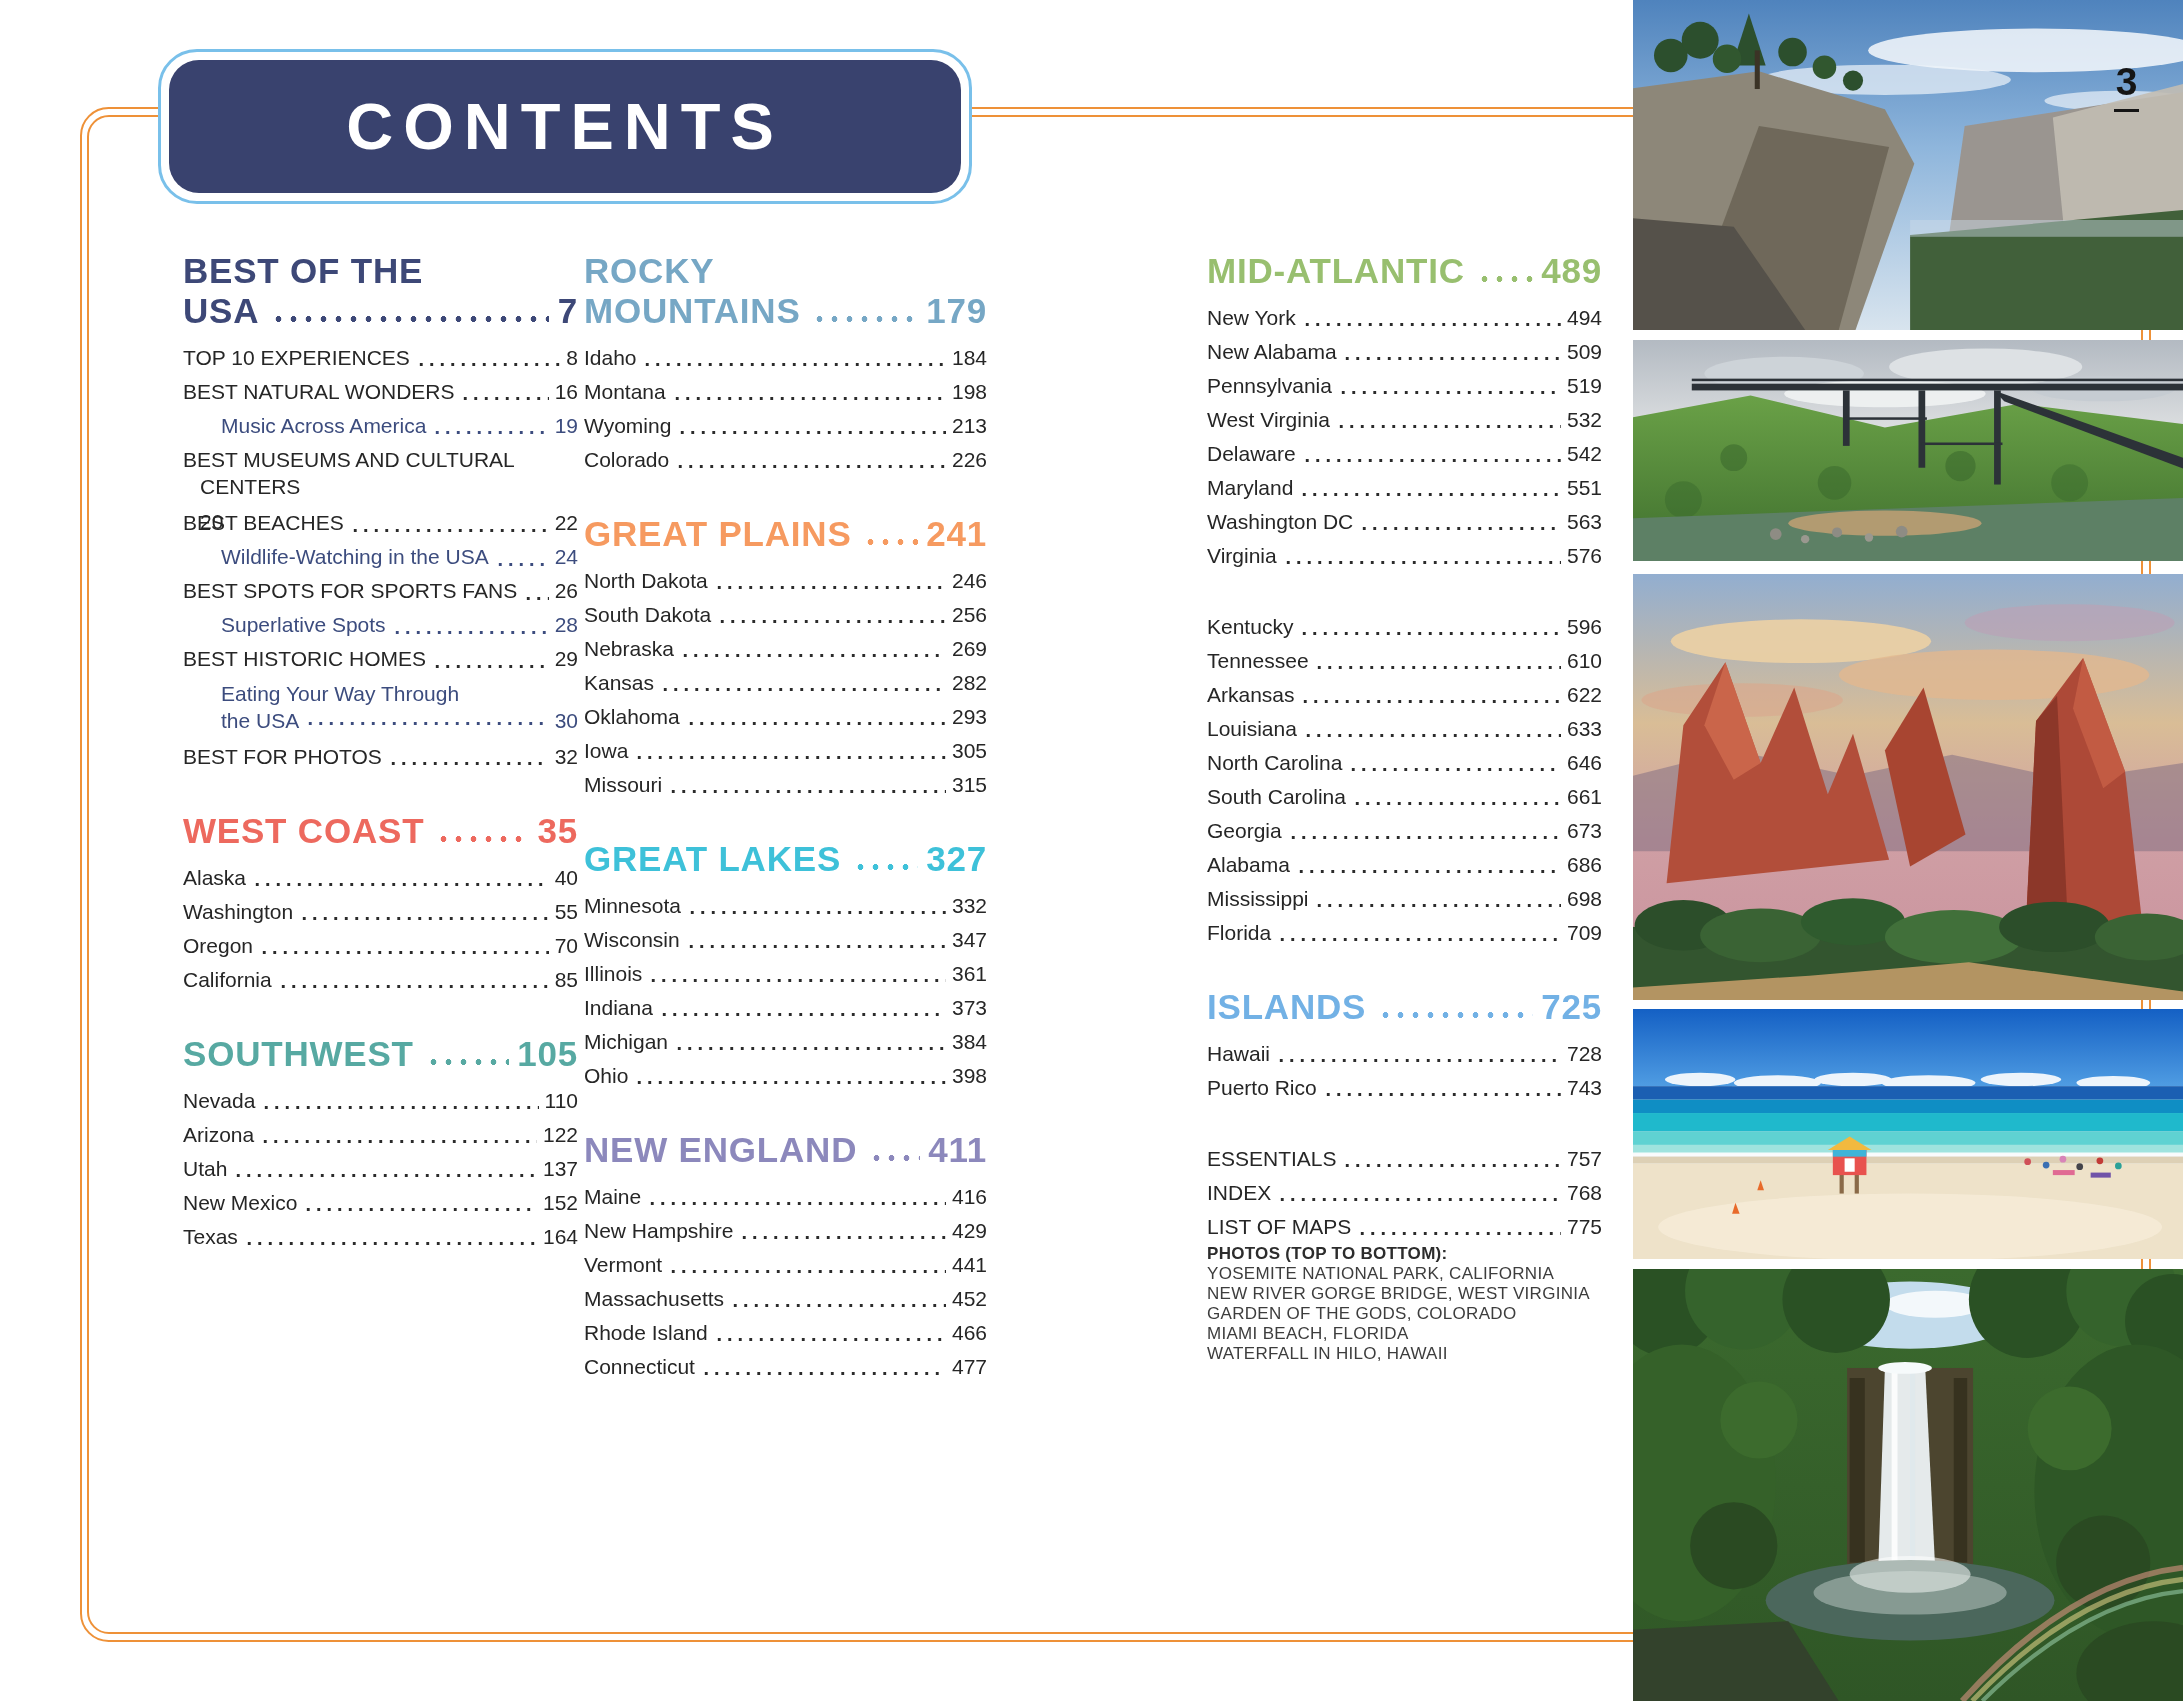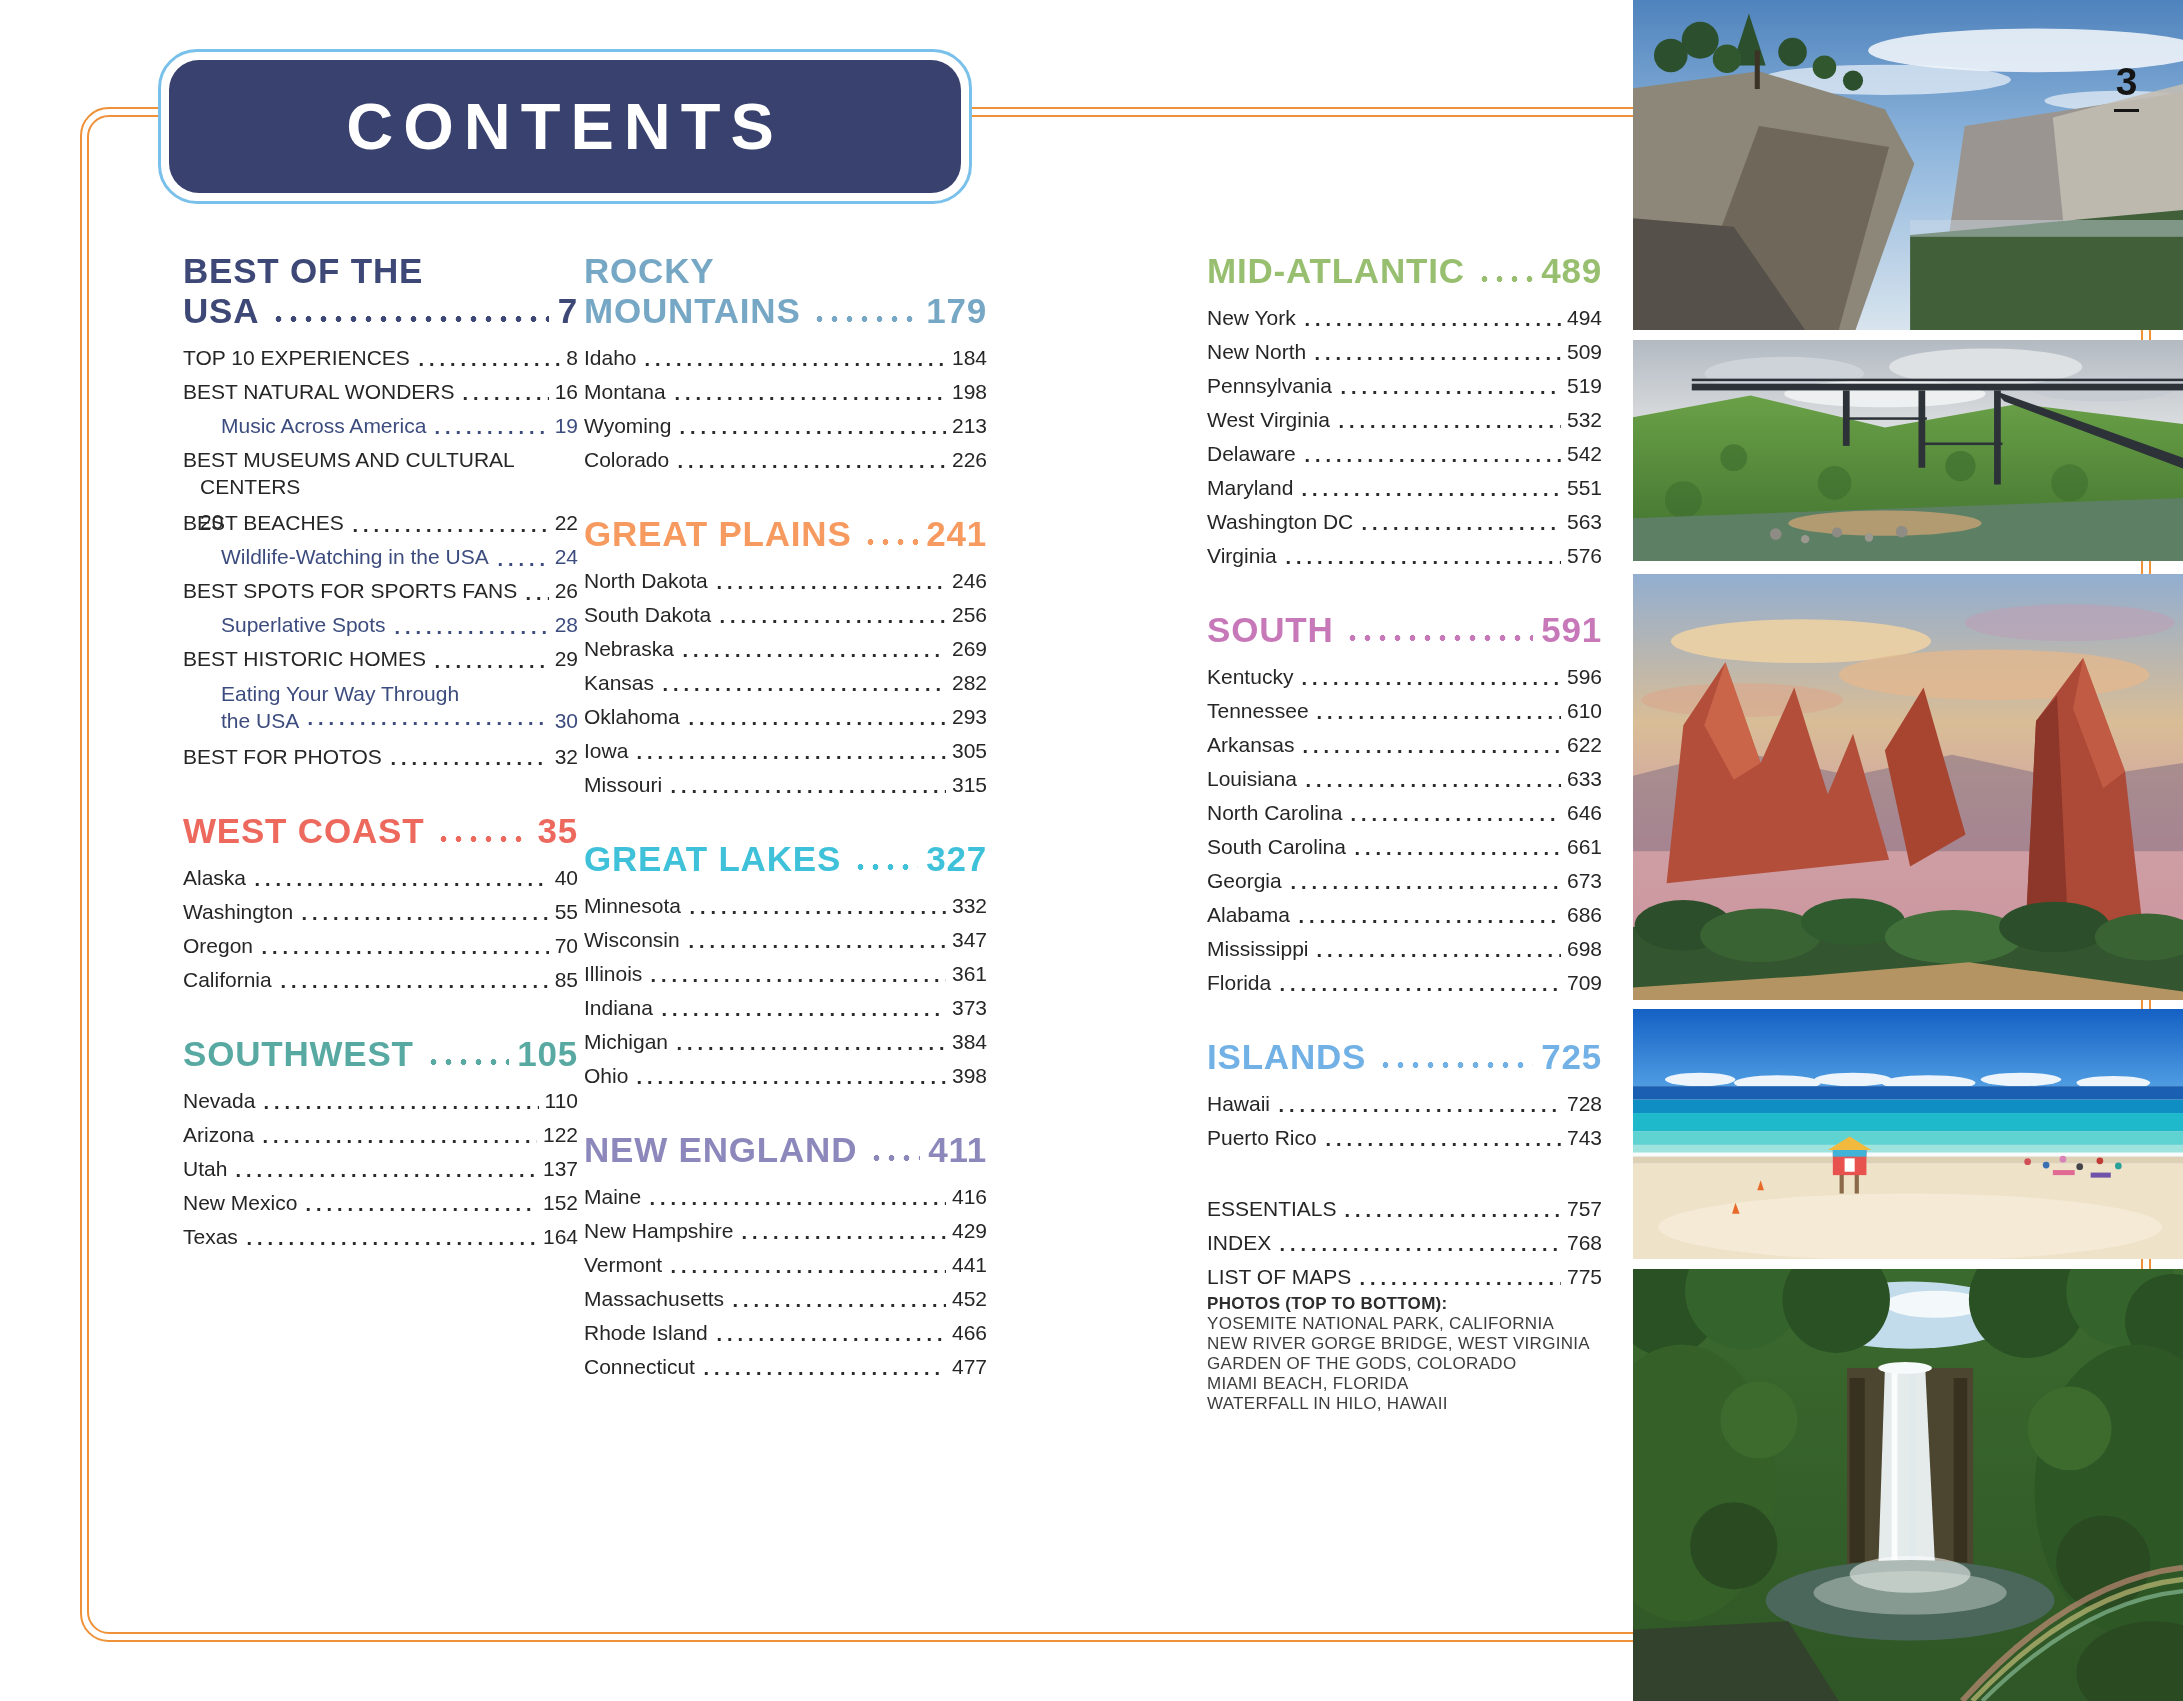--- a/index.html
+++ b/index.html
@@ -394,21 +394,21 @@
               <span class="hpg">489</span>
             </div>
           </h2>
           <ul class="entries">
             <li class="simple">
               <span class="lbl">New York</span>
               <span class="dots"></span>
               <span class="pg">494</span>
             </li>
             <li class="simple">
-              <span class="lbl">New North</span>
+              <span class="lbl">New Alabama</span>
               <span class="dots"></span>
               <span class="pg">509</span>
             </li>
             <li class="simple">
               <span class="lbl">Pennsylvania</span>
               <span class="dots"></span>
               <span class="pg">519</span>
             </li>
             <li class="simple">
               <span class="lbl">West Virginia</span>
@@ -431,27 +431,20 @@
               <span class="pg">563</span>
             </li>
             <li class="simple">
               <span class="lbl">Virginia</span>
               <span class="dots"></span>
               <span class="pg">576</span>
             </li>
           </ul>
         </section>
         <section class="sec">
-          <h2 class="sec-h" style="color: rgb(199, 120, 184);">
-            <div class="hline hrow">
-              <span class="ht">SOUTH</span>
-              <span class="hdots" style="background-image: radial-gradient(circle, rgb(199, 120, 184) 2.8px, rgba(0, 0, 0, 0) 3.1px);"></span>
-              <span class="hpg">591</span>
-            </div>
-          </h2>
           <ul class="entries">
             <li class="simple">
               <span class="lbl">Kentucky</span>
               <span class="dots"></span>
               <span class="pg">596</span>
             </li>
             <li class="simple">
               <span class="lbl">Tennessee</span>
               <span class="dots"></span>
               <span class="pg">610</span>

